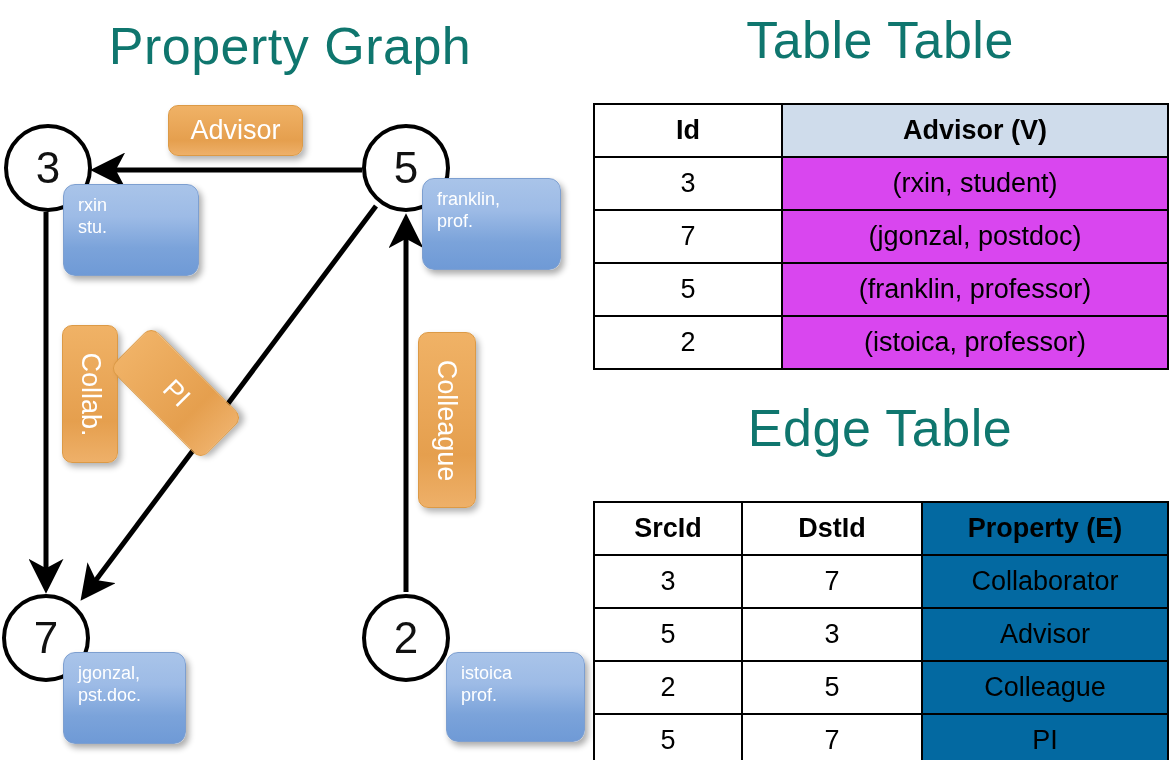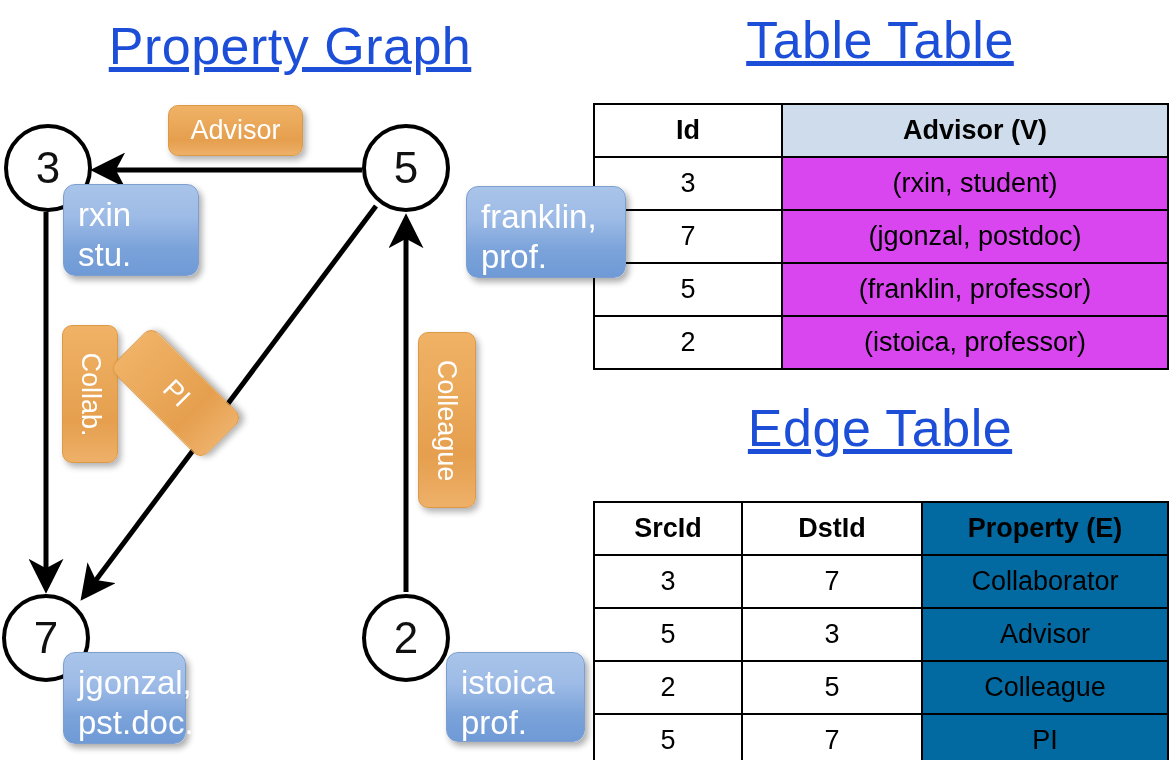--- a/index.html
+++ b/index.html
@@ -8,24 +8,23 @@
     font-family:"Liberation Sans","DejaVu Sans",sans-serif;
     color:#000;
   }
   .abs{position:absolute;}
 
   
   .big-title{
     font-weight:300;
     font-size:52px;
     letter-spacing:0.5px;
-    color:#1d4ed8;
+    color:#0f766e;
     white-space:nowrap;
     text-align:center;
-    text-decoration:underline;
   }
   #title-property-graph{left:0;top:16px;width:580px;}
   #title-vertex-table{left:590px;top:10px;width:580px;}
   #title-edge-table{left:590px;top:398px;width:580px;}
 
   
   .node{
     width:88px;height:88px;border-radius:50%;
     background:#ffffff;border:4px solid #000;
     box-sizing:border-box;
@@ -38,28 +37,28 @@
   #node-7{left:2px;top:594px;}
   #node-2{left:362px;top:594px;}
 
   
   .prop-box{
     border-radius:12px;
     background:linear-gradient(180deg,#a9c4e9 0%,#9dbbe6 35%,#7ba3da 70%,#6f9ad6 100%);
     border:1px solid #7d9fd0;
     box-shadow:3px 4px 6px rgba(0,0,0,0.33);
     color:#ffffff;
-    font-size:33px;
+    font-size:18px;
     line-height:1.22;
     padding:10px 14px;
     box-sizing:border-box;
     z-index:8;
   }
   #box-rxin{left:63px;top:184px;width:136px;height:92px;}
-  #box-franklin{left:422px;top:186px;width:160px;height:92px;margin-left:44px;}
+  #box-franklin{left:422px;top:178px;width:139px;height:92px;}
   #box-jgonzal{left:63px;top:652px;width:123px;height:92px;}
   #box-istoica{left:446px;top:652px;width:139px;height:90px;}
 
   
   .edge-label{
     border-radius:10px;
     background:linear-gradient(180deg,#f0b266 0%,#e9a657 45%,#e59f4e 70%,#eeb069 100%);
     border:1px solid #dc9a46;
     box-shadow:3px 4px 6px rgba(0,0,0,0.3);
     color:#ffffff;

